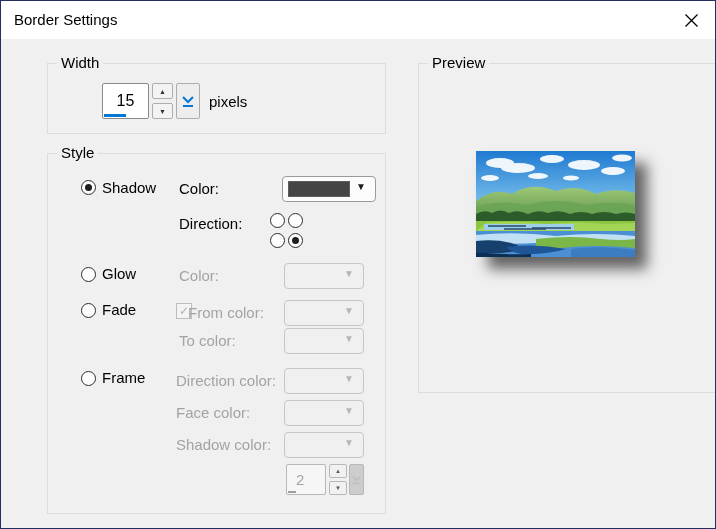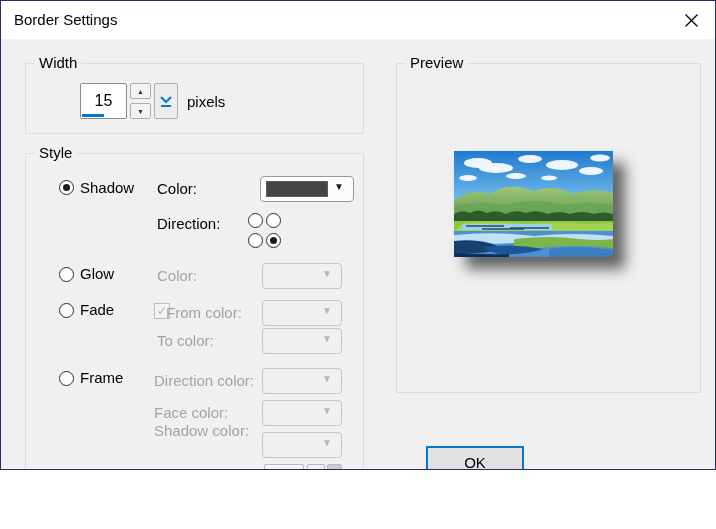--- a/index.html
+++ b/index.html
@@ -1,33 +1,33 @@
 <!DOCTYPE html>
 <html style="--accent: #0078d7; --dialog-bg: #f0f0f0; --titlebar-bg: #ffffff; --window-border: #252e63; --group-border: #dcdcdc; --disabled-text: #a3a3a3; --enabled-text: #000000; --shadow-swatch: #454545; --button-bg: #e1e1e1; --button-border: #adadad;"><head>
 <meta charset="utf-8">
 <style>
   * { margin:0; padding:0; box-sizing:border-box; }
   html,body { width:716px; height:529px; }
   body { font-family:"Liberation Sans", sans-serif; }
 
-  .dialog { position:relative; width:716px; height:470px;
+  .dialog { position:relative; width:716px; height:529px;
             background:var(--dialog-bg,#f0f0f0);
             border:1px solid var(--window-border,#252e63);
             font-size:15px; color:var(--enabled-text,#000); overflow:hidden; }
 
   
   .titlebar { position:absolute; left:0; top:0; width:100%; height:38px;
               background:var(--titlebar-bg,#fff); }
   .title { position:absolute; left:13px; top:10px; font-size:15px; }
   .close-btn { position:absolute; right:1px; top:1px; width:45px; height:36px;
                background:transparent; border:none; cursor:pointer;
                display:flex; align-items:center; justify-content:center; }
 
   
-  .groupbox { position:absolute; border:1px solid var(--group-border,#dcdcdc); }
+  .groupbox { position:absolute; border:1px solid var(--group-border,#dcdcdc);margin-left:22px; }
   .group-label { position:absolute; top:-10px; left:9px; padding:0 4px;
                  background:var(--dialog-bg,#f0f0f0); font-size:15px; }
   .gb-width   { left:24px; top:62px;  width:339px; height:71px; }
   .gb-style   { left:24px; top:152px; width:339px; height:361px; }
   .gb-preview { left:395px; top:62px; width:305px; height:330px; }
 
   .lbl { position:absolute; white-space:nowrap; font-size:15px; }
   .dim { color:var(--disabled-text,#a3a3a3); }
 
   
@@ -177,21 +177,21 @@
     <span class="radio" style="left:33px; top:217px;"></span>
     <span class="lbl" style="left:54px; top:215px;text-align:right;">Frame</span>
     <span class="lbl dim" style="left:128px; top:218px;">Direction color:</span>
     <div class="dropdown disabled" style="left:236px; top:214px; width:80px;">
       <span class="dd-arrow">▼</span>
     </div>
     <span class="lbl dim" style="left:128px; top:250px;">Face color:</span>
     <div class="dropdown disabled" style="left:236px; top:246px; width:80px;">
       <span class="dd-arrow">▼</span>
     </div>
-    <span class="lbl dim" style="left:128px; top:268px;">Shadow color:</span>
+    <span class="lbl dim" style="left:128px; top:282px;">Shadow color:</span>
     <div class="dropdown disabled" style="left:236px; top:278px; width:80px;">
       <span class="dd-arrow">▼</span>
     </div>
     <div class="spin-group2">
       <div class="spin-text2">
         <span>2</span>
         <span class="gray-bar"></span>
       </div>
       <button class="spin-btn2 spin2-up">
           <span>▲</span>
@@ -249,15 +249,14 @@
         <path d="M0,84 Q40,80 80,85 Q120,81 159,85 L159,92 Q110,88 60,92 Q30,94 0,91 Z" fill="#cfe9f7" opacity="0.9"></path>
         <path d="M60,88 Q95,84 125,88 Q145,90 159,88 L159,97 Q120,93 85,97 Q70,98 60,95 Z" fill="#7ab648"></path>
         <path d="M0,90 Q20,88 35,92 Q50,96 40,100 Q20,104 0,101 Z" fill="#16406e"></path>
         <path d="M30,96 Q60,92 90,98 Q70,104 45,103 Q35,101 30,96 Z" fill="#1d5596"></path>
         <path d="M95,98 Q125,94 159,99 L159,106 L95,106 Z" fill="#3c7cc0"></path>
         <path d="M0,101 Q25,104 55,103 L55,106 L0,106 Z" fill="#0e2f55"></path>
       </svg>
     </div>
   </div>
 
-  <button class="btn btn-ok">OK</button>
 
 </div>
 
 </body></html>

